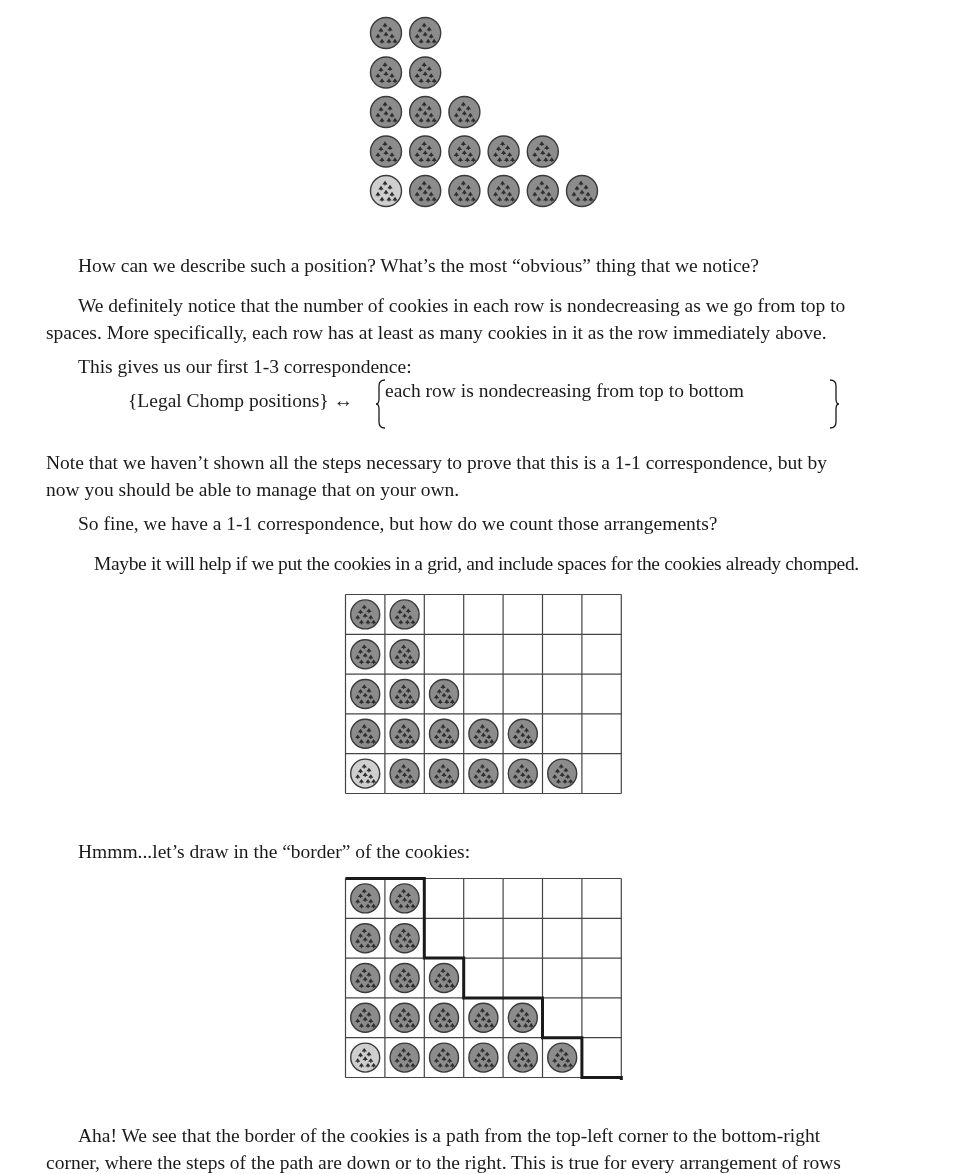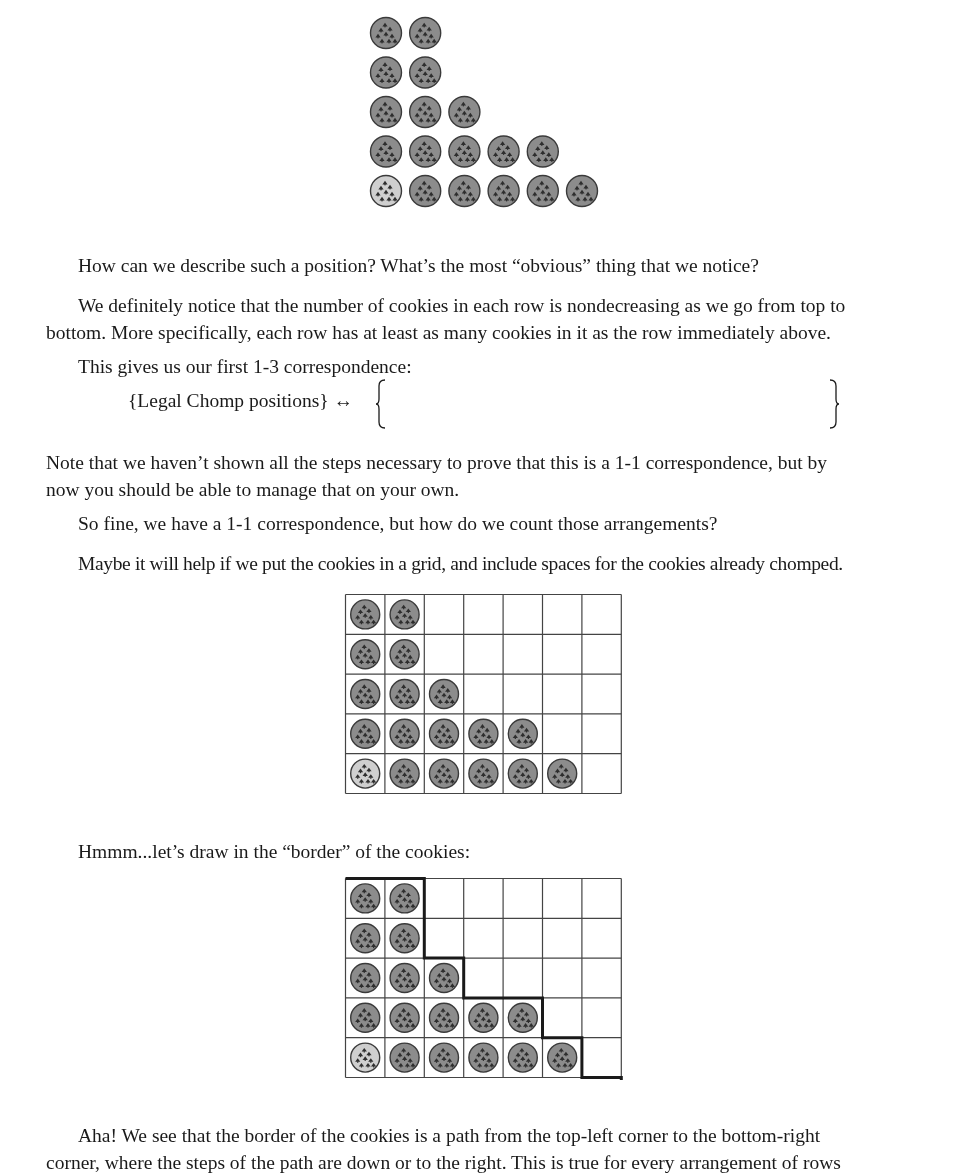--- a/index.html
+++ b/index.html
@@ -357,42 +357,43 @@
       <rect x="577.4" y="200" width="1.2" height="1.4" fill="#2e2e2e"></rect>
       <path d="M582.4 200.4 L585 196.8 L587.6 200.4 Z" fill="#2e2e2e"></path>
       <rect x="584.4" y="200" width="1.2" height="1.4" fill="#2e2e2e"></rect>
       <path d="M588.4 200.4 L591 196.8 L593.6 200.4 Z" fill="#2e2e2e"></path>
       <rect x="590.4" y="200" width="1.2" height="1.4" fill="#2e2e2e"></rect>
     </svg></div>
 
 <p class="p" style="left:66px;top:239px;">How can we describe such a position? What’s the most “obvious” thing that we notice?</p>
 
 <p class="p" style="left:66px;top:279px;">We definitely notice that the number of cookies in each row is nondecreasing as we go from top to</p>
-<p class="p" style="left:34px;top:306px;">bottom. More specifically, each row has at least as many cookies in it as the row immediately above.</p>
+<p class="p" style="left:34px;top:306px;">spaces. More specifically, each row has at least as many cookies in it as the row immediately above.</p>
 
 <p class="p" style="left:66px;top:340px;">This gives us our first 1-3 correspondence:</p>
 
 <div class="corr">
   <span class="lhs">{Legal Chomp positions} ↔</span>
   <svg class="brace" style="left:247px;top:2px;" width="12" height="52" viewBox="0 0 12 52">
     <path d="M10 2 Q4 2 4 8 L4 21 Q4 26 1 26 Q4 26 4 31 L4 44 Q4 50 10 50" fill="none" stroke="#1a1a1a" stroke-width="1.3"></path>
   </svg>
   <div class="rhs">
+    <div>each row is nondecreasing from top to bottom</div>
   </div>
   <svg class="brace" style="left:700px;top:2px;" width="12" height="52" viewBox="0 0 12 52">
     <path d="M2 2 Q8 2 8 8 L8 21 Q8 26 11 26 Q8 26 8 31 L8 44 Q8 50 2 50" fill="none" stroke="#1a1a1a" stroke-width="1.3"></path>
   </svg>
 </div>
 
 <p class="p" style="left:34px;top:436px;">Note that we haven’t shown all the steps necessary to prove that this is a 1-1 correspondence, but by</p>
 <p class="p" style="left:34px;top:463px;">now you should be able to manage that on your own.</p>
 
 <p class="p" style="left:66px;top:497px;">So fine, we have a 1-1 correspondence, but how do we count those arrangements?</p>
 
-<p class="p" style="left:66px;top:537px;letter-spacing:-0.35px;">Maybe it will help if we put the cookies in a grid, and include spaces for the cookies already chomped.</p>
+<p class="p" style="left:82px;top:537px;letter-spacing:-0.35px;">Maybe it will help if we put the cookies in a grid, and include spaces for the cookies already chomped.</p>
 
 <div class="grid" id="fig-grid" style="left:344px;top:593px;width:280px;height:203px;"><svg width="280" height="203" xmlns="http://www.w3.org/2000/svg">
       <line x1="1.5" y1="1.5" x2="1.5" y2="200.5" stroke="#444" stroke-width="1.2"></line>
       <line x1="40.9" y1="1.5" x2="40.9" y2="200.5" stroke="#444" stroke-width="1.2"></line>
       <line x1="80.3" y1="1.5" x2="80.3" y2="200.5" stroke="#444" stroke-width="1.2"></line>
       <line x1="119.69999999999999" y1="1.5" x2="119.69999999999999" y2="200.5" stroke="#444" stroke-width="1.2"></line>
       <line x1="159.1" y1="1.5" x2="159.1" y2="200.5" stroke="#444" stroke-width="1.2"></line>
       <line x1="198.5" y1="1.5" x2="198.5" y2="200.5" stroke="#444" stroke-width="1.2"></line>
       <line x1="237.89999999999998" y1="1.5" x2="237.89999999999998" y2="200.5" stroke="#444" stroke-width="1.2"></line>
       <line x1="277.3" y1="1.5" x2="277.3" y2="200.5" stroke="#444" stroke-width="1.2"></line>

